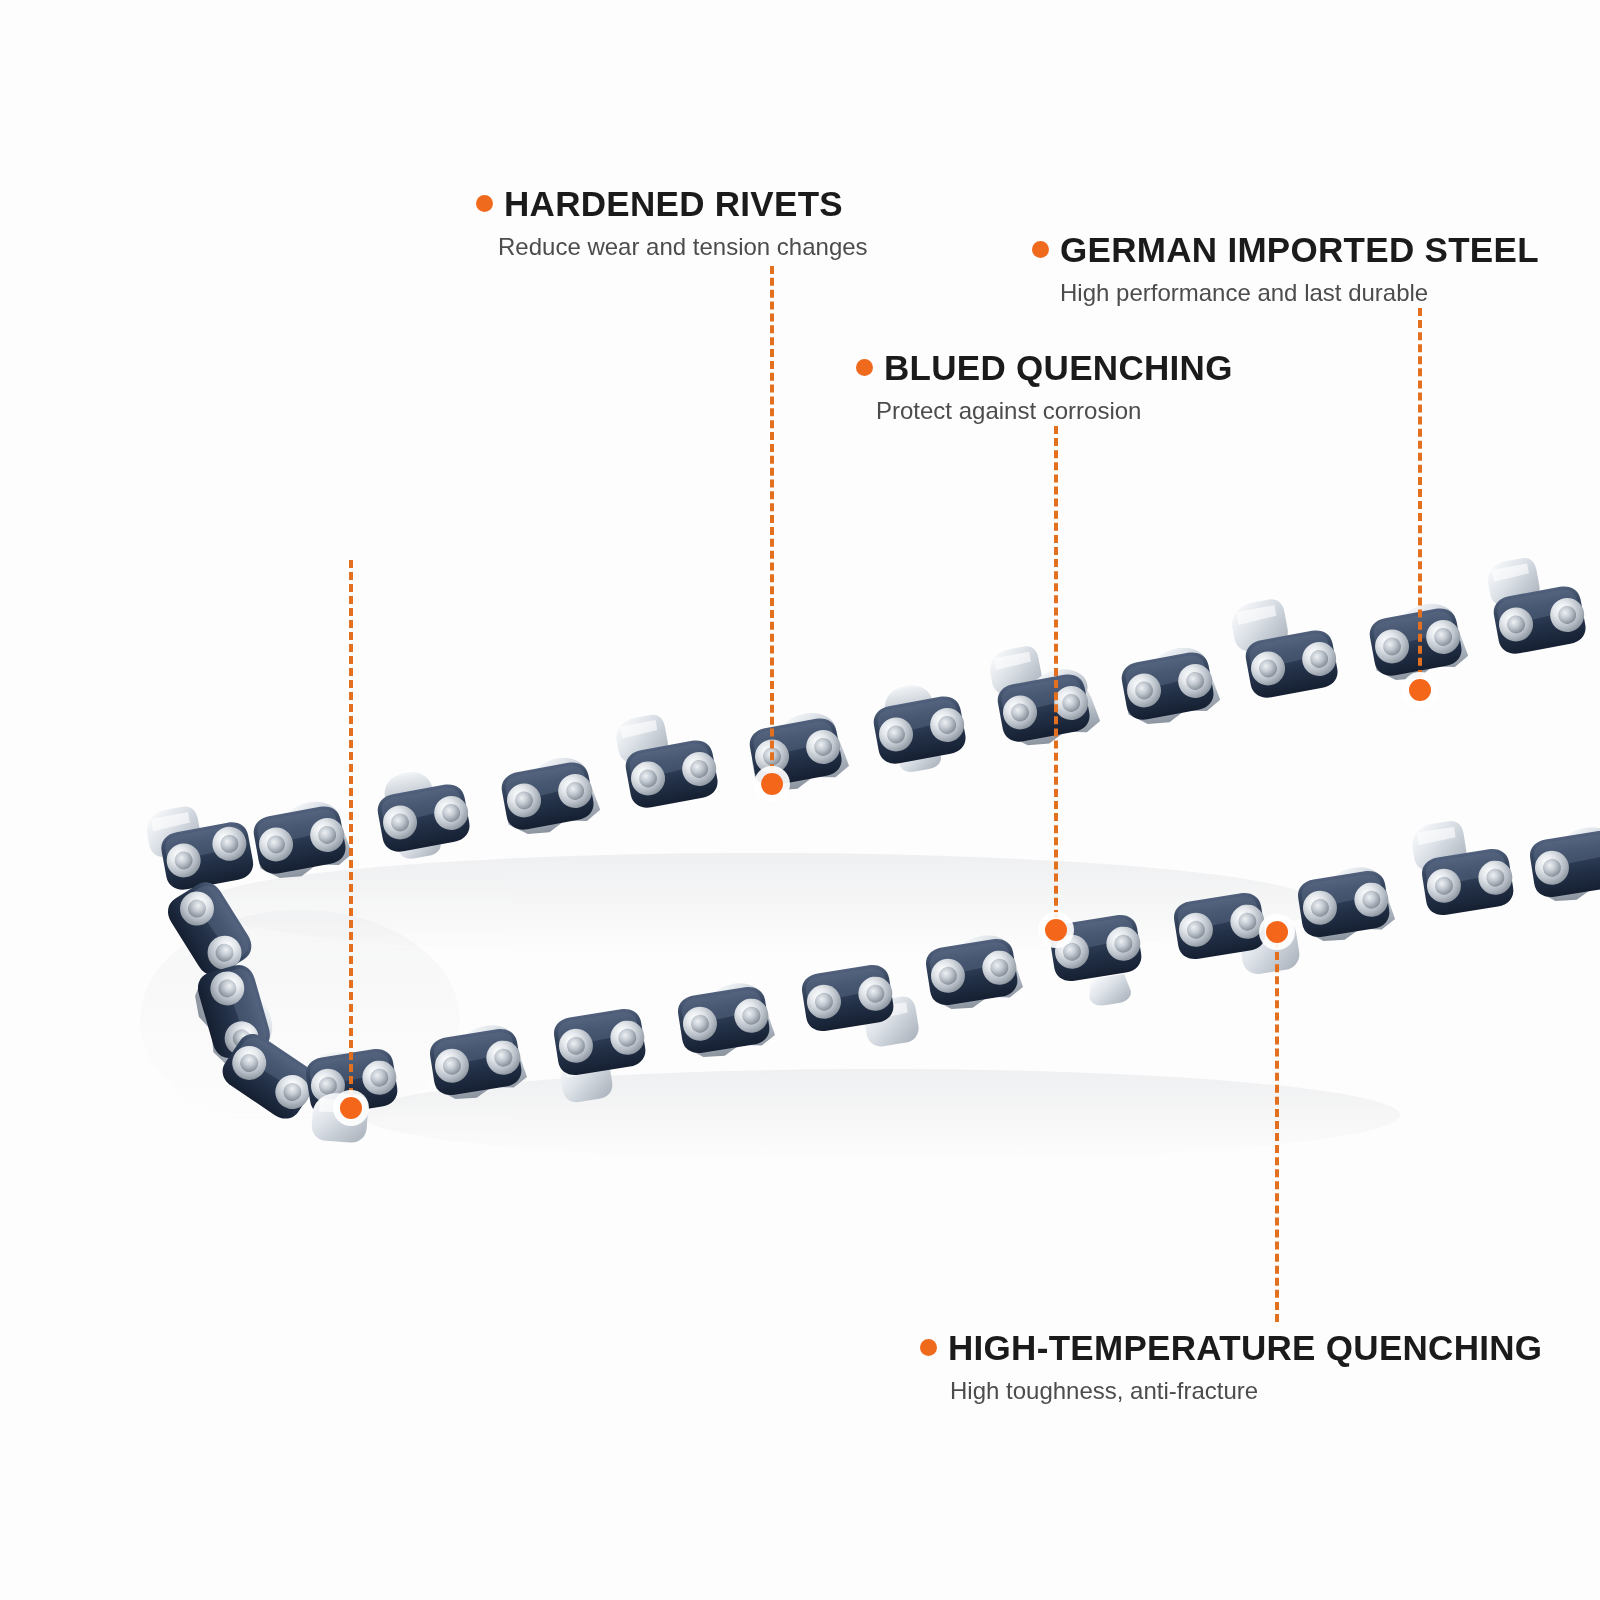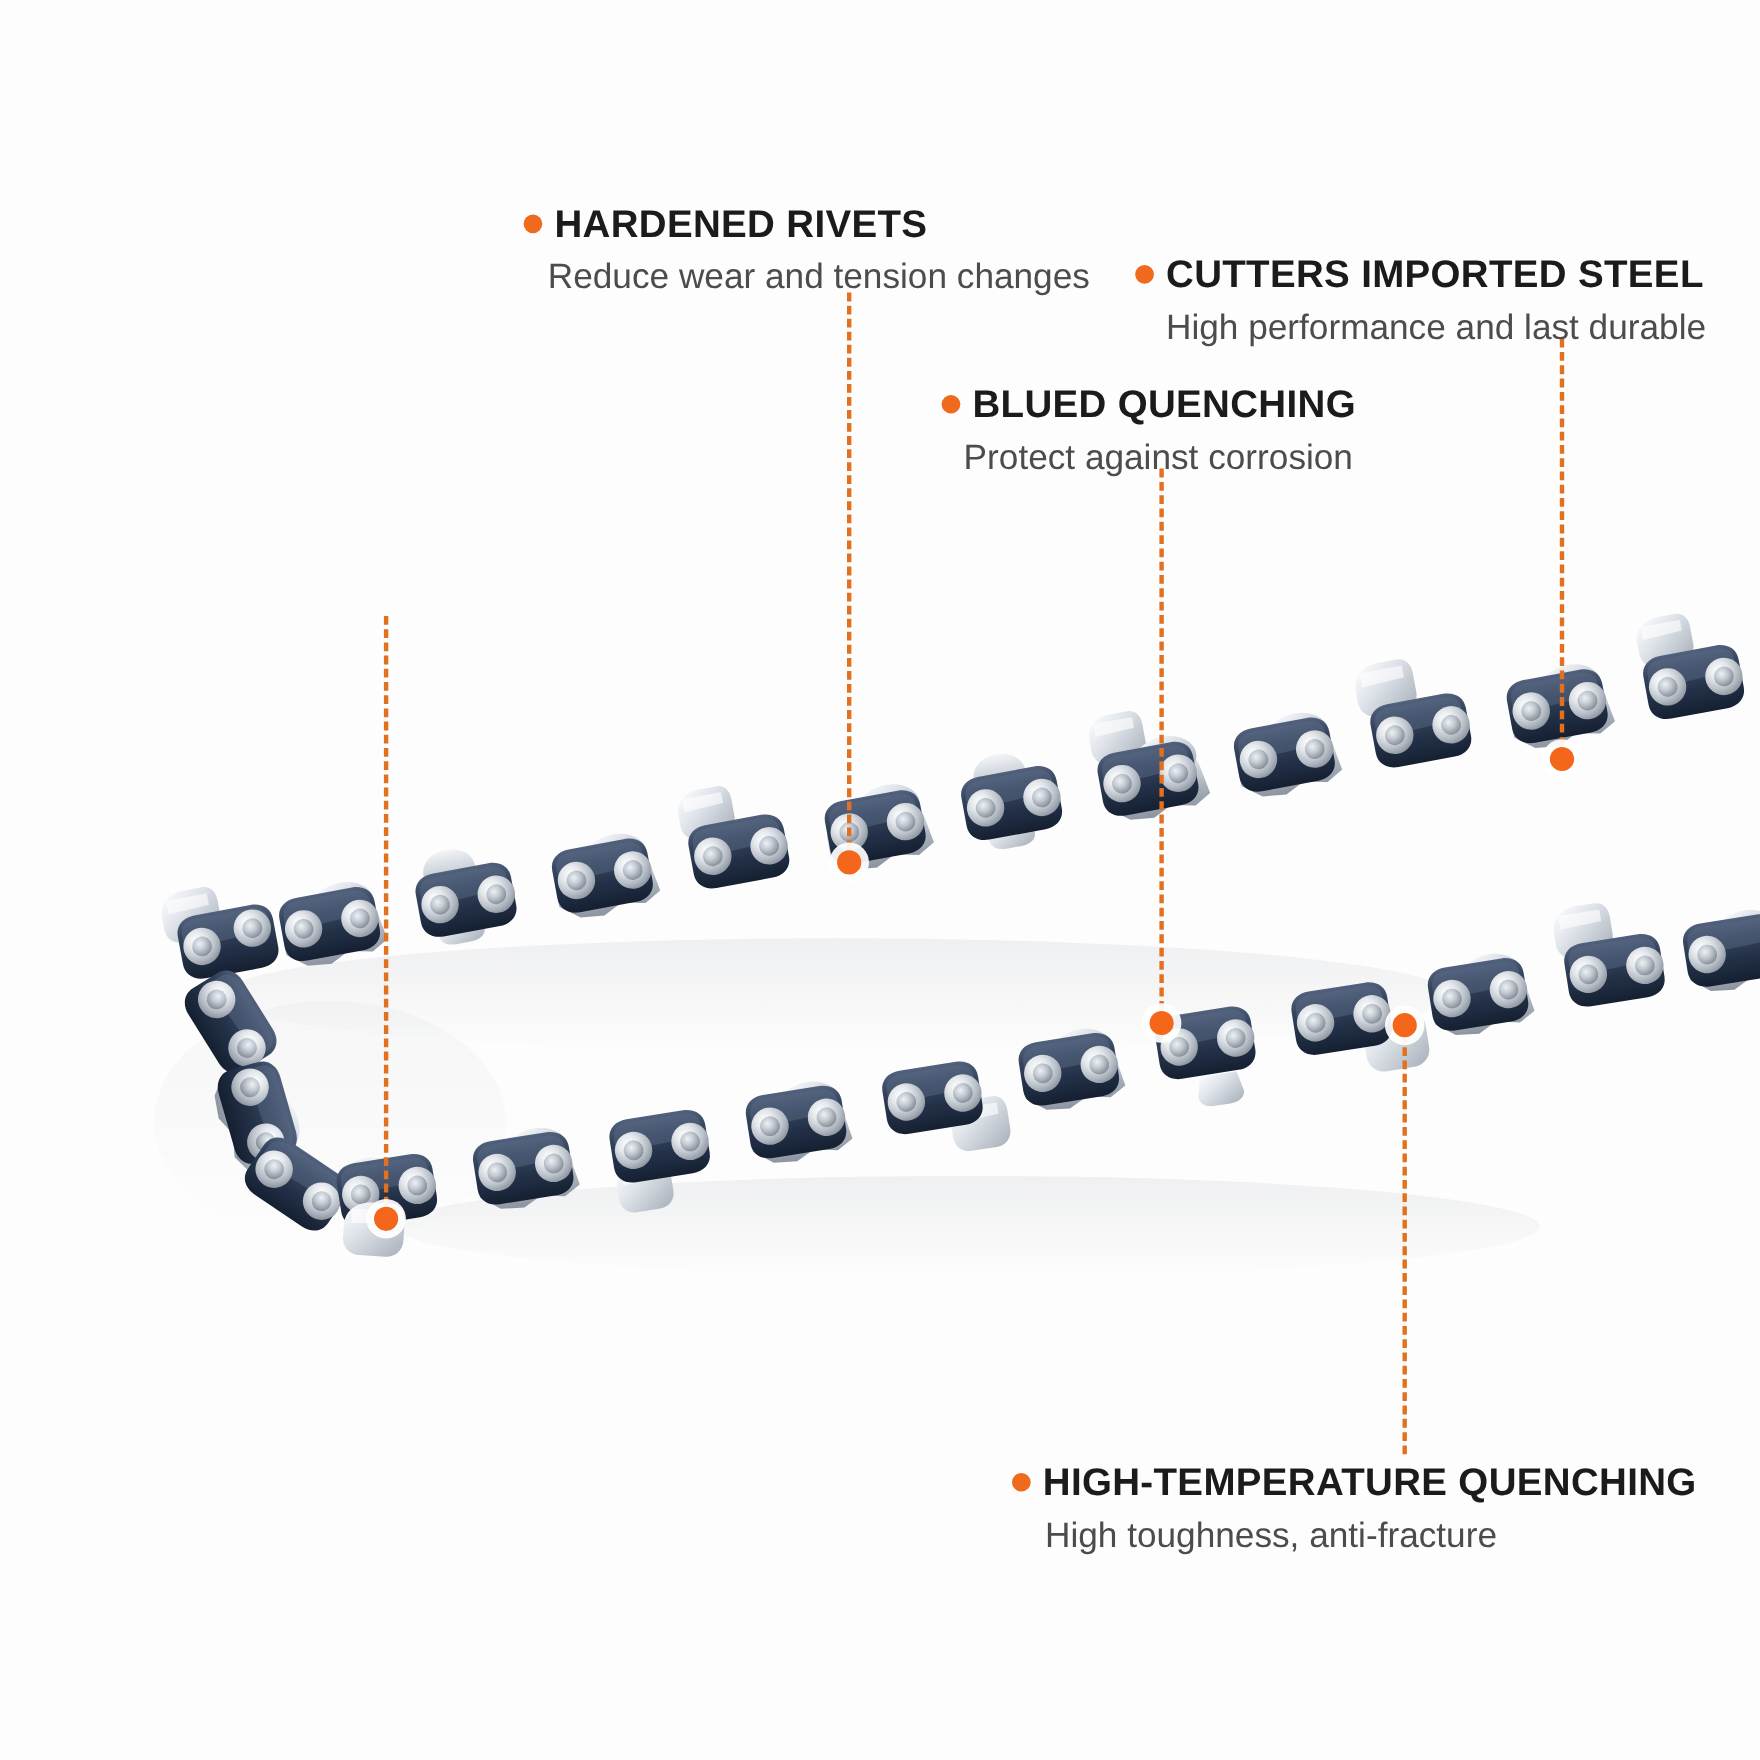--- a/index.html
+++ b/index.html
@@ -16,21 +16,21 @@
   .callout{position:absolute;white-space:nowrap;}
   .callout .title{
     font-size:35px;font-weight:bold;letter-spacing:0.3px;
     color:#1b1b1b;line-height:1.0;display:flex;align-items:center;
   }
   .callout .bullet{
     width:17px;height:17px;border-radius:50%;
     background:#ef6a1d;display:inline-block;margin-right:11px;flex:0 0 auto;
   }
   .callout .sub{
-    font-size:32px;color:#4c4c4c;line-height:1.0;margin-top:14px;
+    font-size:24px;color:#4c4c4c;line-height:1.0;margin-top:14px;
     font-weight:400;
   }
 
   .c-hardened{left:476px;top:186px;}
   .c-hardened .sub{margin-left:22px;}
 
   .c-german{left:1032px;top:232px;}
   .c-german .sub{margin-left:28px;}
 
   .c-blued{left:856px;top:350px;}
@@ -386,21 +386,21 @@
     <div class="title">
       <span class="bullet"></span>
       <span>HARDENED RIVETS</span>
     </div>
     <div class="sub">Reduce wear and tension changes</div>
   </div>
 
   <div class="callout c-german">
     <div class="title">
       <span class="bullet"></span>
-      <span>CUTTERS IMPORTED STEEL</span>
+      <span>GERMAN IMPORTED STEEL</span>
     </div>
     <div class="sub">High performance and last durable</div>
   </div>
 
   <div class="callout c-blued">
     <div class="title">
       <span class="bullet"></span>
       <span>BLUED QUENCHING</span>
     </div>
     <div class="sub">Protect against corrosion</div>

